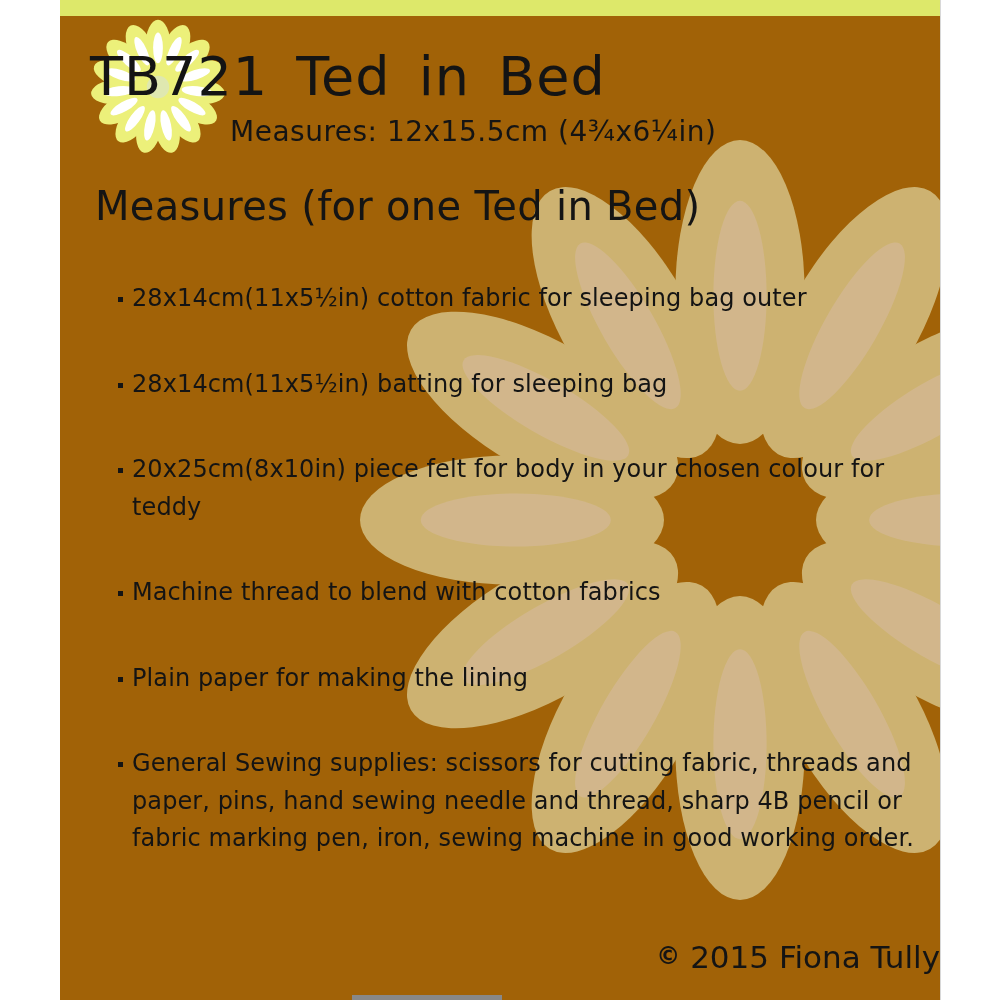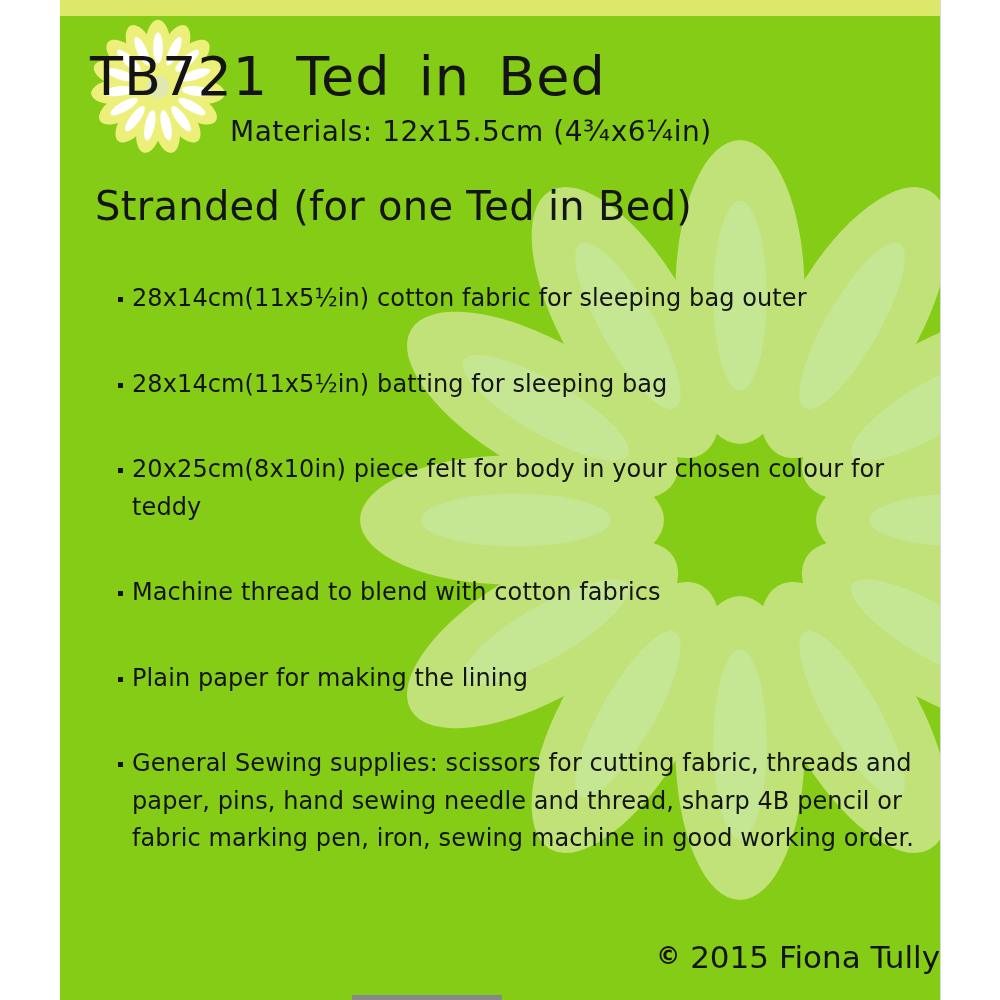--- a/index.html
+++ b/index.html
@@ -14,21 +14,21 @@
     position: relative;
     font-family: "DejaVu Sans", "Liberation Sans", sans-serif;
     color: #141414;
   }
   .page {
     position: absolute;
     left: 60px;
     top: 0;
     width: 880px;
     height: 1000px;
-    background: #84cc16;
+    background: #a16207;
     overflow: hidden;
     border-right: 1px solid #d8d8d8;
   }
   .top-band {
     position: absolute;
     left: 0;
     top: 0;
     width: 100%;
     height: 16px;
     background: #dde86a;
@@ -206,23 +206,23 @@
       <ellipse cx="0" cy="-56" rx="7" ry="22" transform="rotate(264)"></ellipse>
       <ellipse cx="0" cy="-56" rx="7" ry="22" transform="rotate(288)"></ellipse>
       <ellipse cx="0" cy="-56" rx="7" ry="22" transform="rotate(312)"></ellipse>
       <ellipse cx="0" cy="-56" rx="7" ry="22" transform="rotate(336)"></ellipse>
     </g>
     <circle cx="0" cy="0" r="16" fill="#dfe8b0"></circle>
   </svg>
 
   <div class="content">
     <h1 class="title">TB721  Ted in Bed</h1>
-    <div class="measures">Materials: 12x15.5cm (4¾x6¼in)</div>
-
-    <h2 class="materials-heading">Stranded (for one Ted in Bed)</h2>
+    <div class="measures">Measures: 12x15.5cm (4¾x6¼in)</div>
+
+    <h2 class="materials-heading">Measures (for one Ted in Bed)</h2>
 
     <ul class="materials-list">
       <li><span class="bullet"></span><span>28x14cm(11x5½in) cotton fabric for sleeping bag outer</span></li>
       <li><span class="bullet"></span></li>
       <li><span class="bullet"></span><span>28x14cm(11x5½in) batting for sleeping bag</span></li>
       <li><span class="bullet"></span><span>20x25cm(8x10in) piece felt for body in your chosen colour for teddy</span></li>
       <li><span class="bullet"></span></li>
       <li><span class="bullet"></span><span>Machine thread to blend with cotton fabrics</span></li>
       <li><span class="bullet"></span><span>Plain paper for making the lining</span></li>
       <li><span class="bullet"></span><span>General Sewing supplies: scissors for cutting fabric, threads and paper, pins, hand sewing needle and thread, sharp 4B pencil or fabric marking pen, iron, sewing machine in good working order.</span></li>

